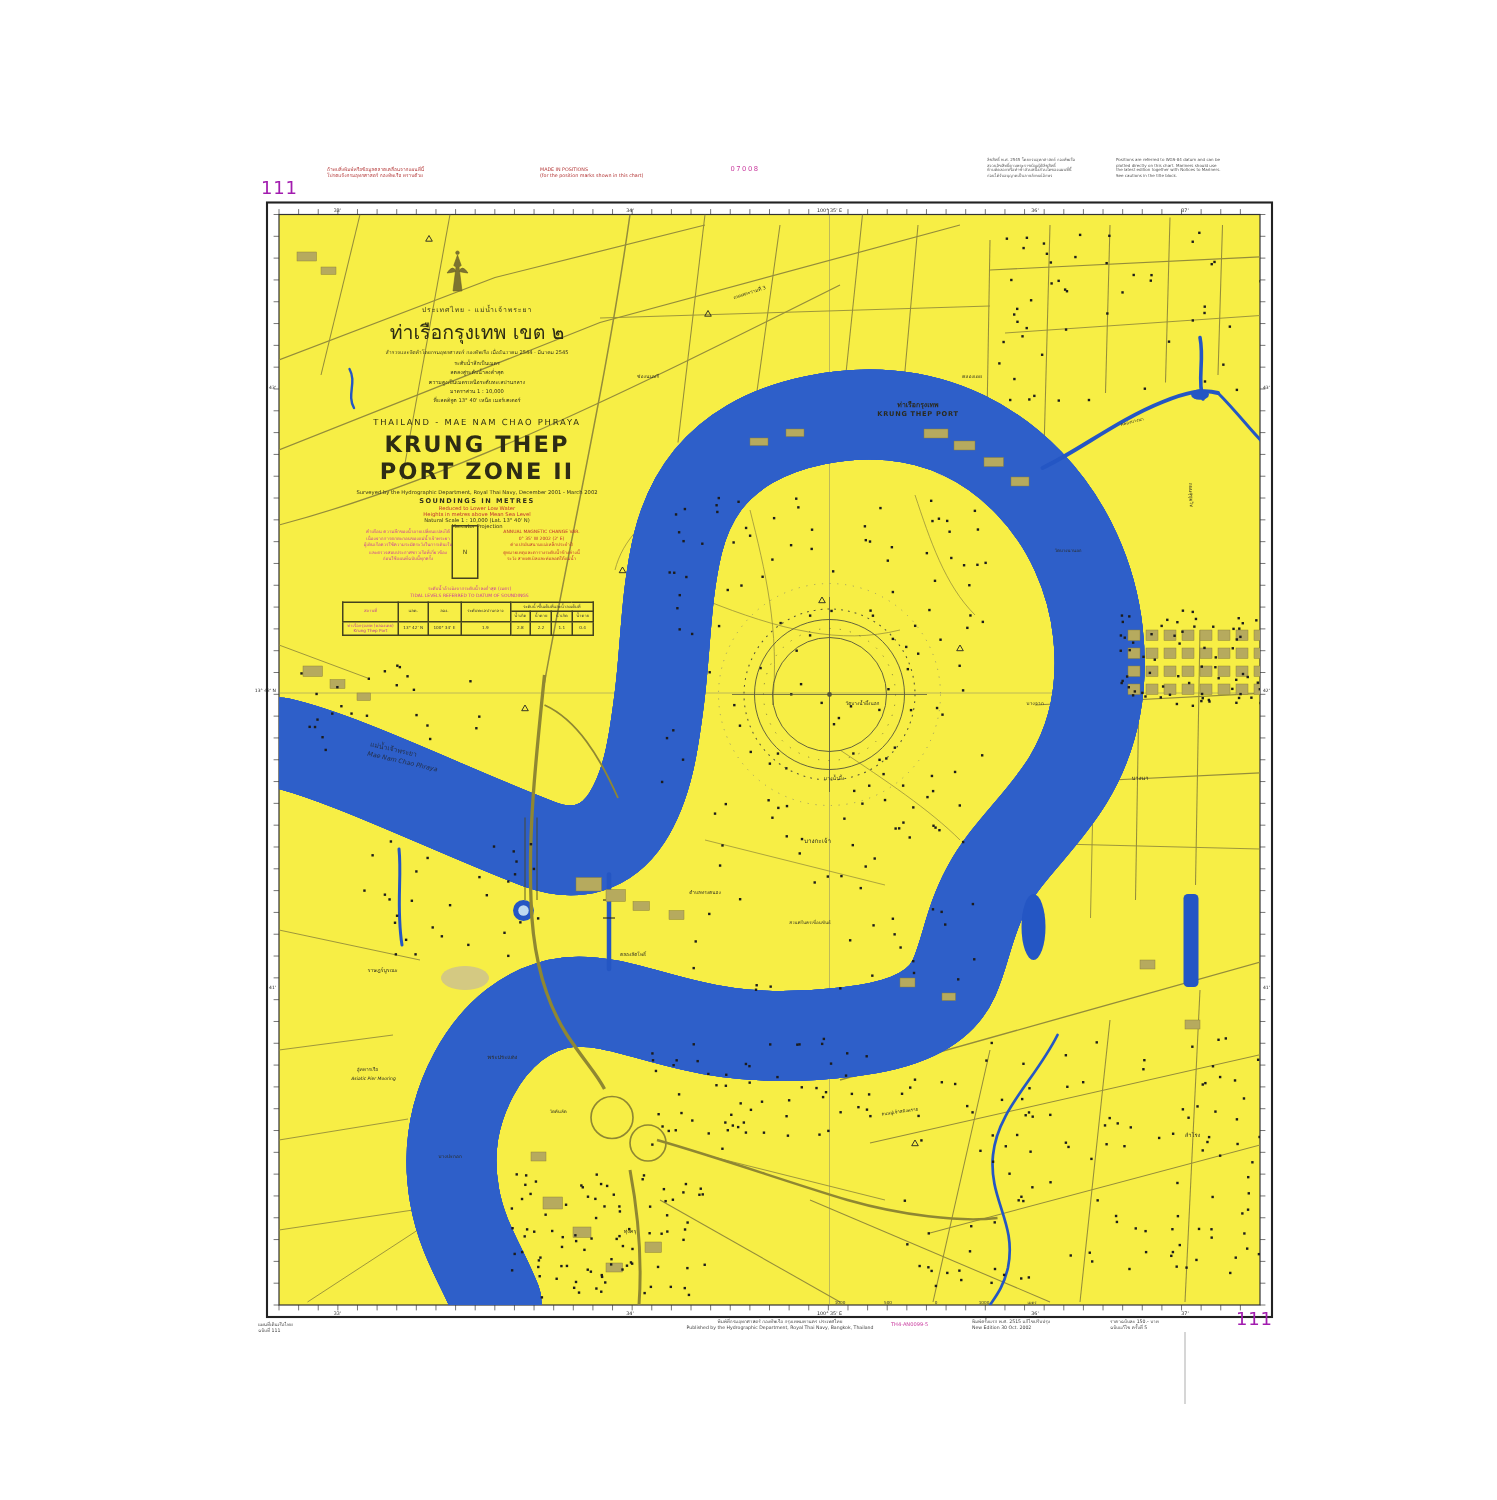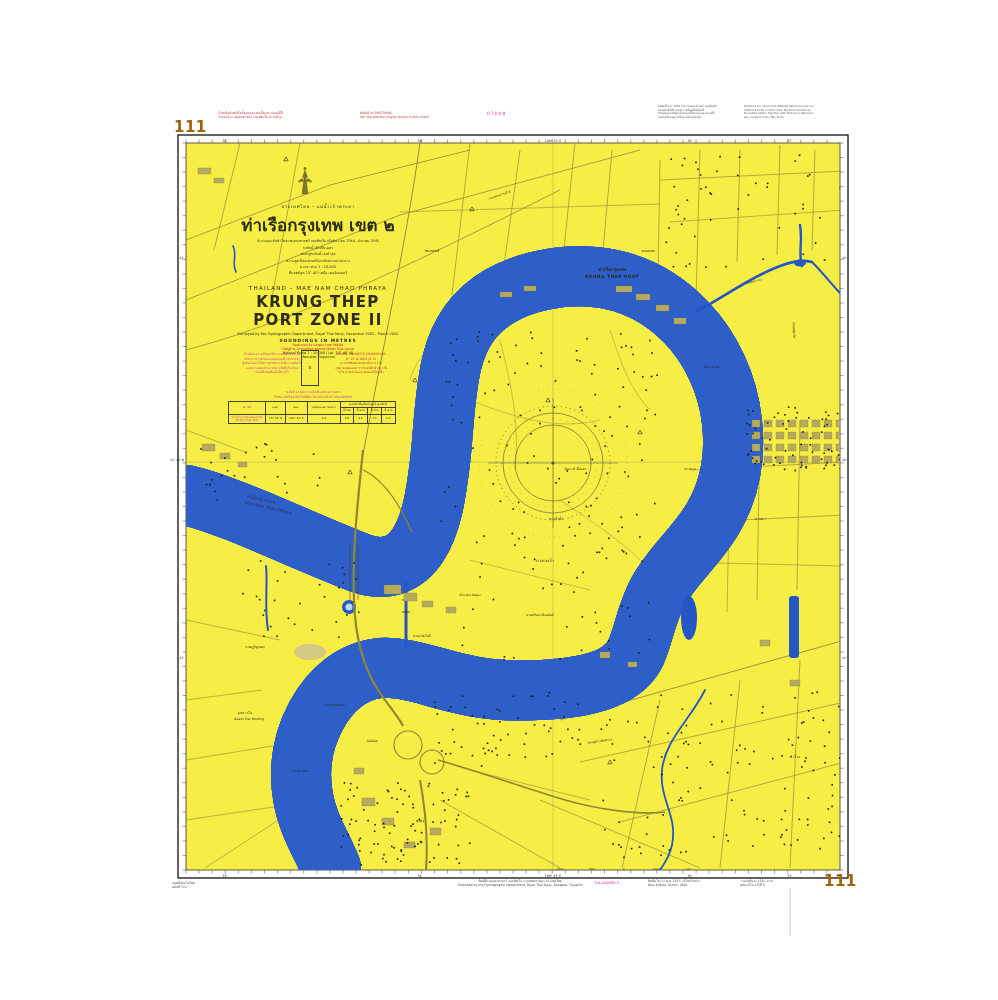--- a/index.html
+++ b/index.html
@@ -3,25 +3,25 @@
 <meta charset="utf-8">
 <style>
   html,body{margin:0;padding:0;background:#ffffff;}
   .page{position:relative;width:998px;height:1000px;background:#ffffff;overflow:hidden;
         font-family:"DejaVu Sans","Liberation Sans",sans-serif;color:#222;}
   .abs{position:absolute;}
   .tiny{font-size:3.2px;line-height:1.35;}
   .red{color:#b23333;}
   .magenta{color:#c93a9e;}
   .grayblk{color:#555;}
-  .chartno{font-weight:bold;font-size:15px;color:#a16207;letter-spacing:0.5px;}
+  .chartno{font-weight:normal;font-size:12px;color:#a21caf;letter-spacing:0.5px;}
   .ctr{text-align:center;}
   .titleblock{color:#33311c;}
   .t-region{font-size:4.6px;letter-spacing:0.6px;}
-  .t-thai-big{font-size:17px;font-weight:bold;color:#2e2c14;}
+  .t-thai-big{font-size:13px;font-weight:normal;color:#2e2c14;}
   .t-sub{font-size:3.4px;}
   .t-line{font-size:3.5px;}
   .e-region{font-size:5.6px;letter-spacing:1.2px;color:#2e2c14;}
   .e-title{font-size:15px;font-weight:bold;letter-spacing:1.4px;color:#2e2c14;}
   .e-line{font-size:3.5px;}
   .e-sound{font-size:4.4px;letter-spacing:1px;font-weight:bold;}
   .redline{color:#c03030;}
   .cau{font-size:3px;line-height:1.5;}
   .tide{border-collapse:collapse;background:transparent;}
   .tide td,.tide th{border:0.5px solid #44421f;font-size:2.8px;font-weight:normal;

